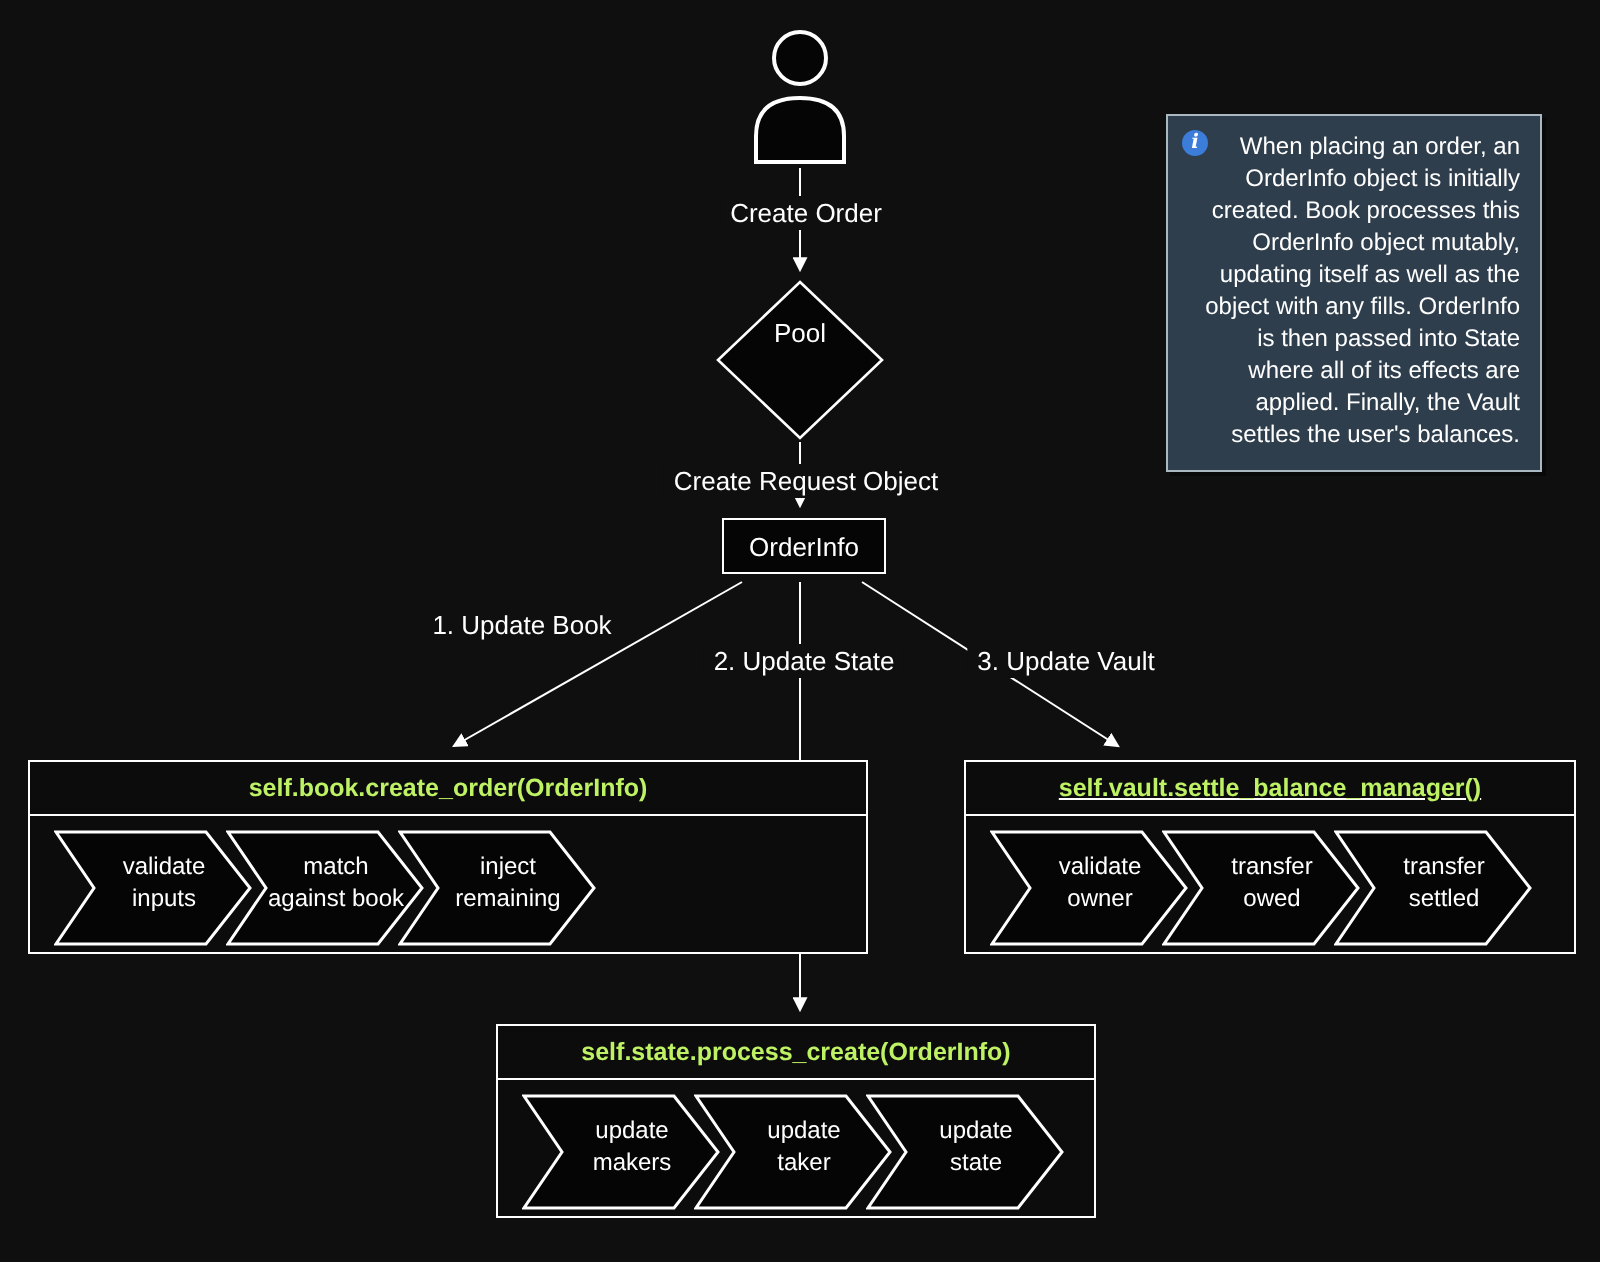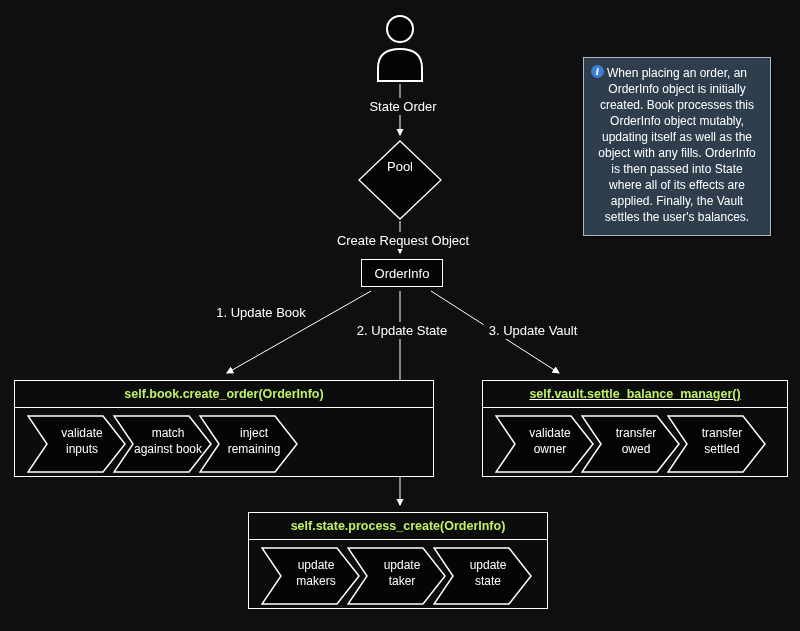--- a/index.html
+++ b/index.html
@@ -110,21 +110,21 @@
     font-style: italic;
     display: flex;
     align-items: center;
     justify-content: center;
     font-family: "DejaVu Serif", serif;
   }
   .note-text {
     padding: 8px 10px 9px 10px;
     font-size: 12px;
     line-height: 1.33;
-    text-align: center;
+    text-align: right;
     color: #ffffff;
   }
 </style>
 </head>
 <body>
 
 <div class="canvas">
 
   <svg class="overlay" width="800" height="631" viewBox="0 0 800 631">
     <defs>
@@ -146,21 +146,21 @@
 
     <line class="edge" x1="371" y1="291" x2="227" y2="373" marker-end="url(#arrow)"></line>
 
     <line class="edge" x1="400" y1="291" x2="400" y2="505" marker-end="url(#arrow)"></line>
 
     <line class="edge" x1="431" y1="291" x2="559" y2="373" marker-end="url(#arrow)"></line>
   </svg>
 
   <div class="pool-label">Pool</div>
 
-  <div class="edge-label" style="left:403px; top:98px;">State Order</div>
+  <div class="edge-label" style="left:403px; top:98px;">Create Order</div>
 
   <div class="edge-label" style="left:403px; top:232px;">Create Request Object</div>
 
   <div class="edge-label" style="left:261px; top:304px;">1. Update Book</div>
 
   <div class="edge-label" style="left:402px; top:322px;">2. Update State</div>
 
   <div class="edge-label" style="left:533px; top:322px;">3. Update Vault</div>
 
   <div class="node-rect" style="left:361px; top:259px; width:82px; height:28px;">OrderInfo</div>

